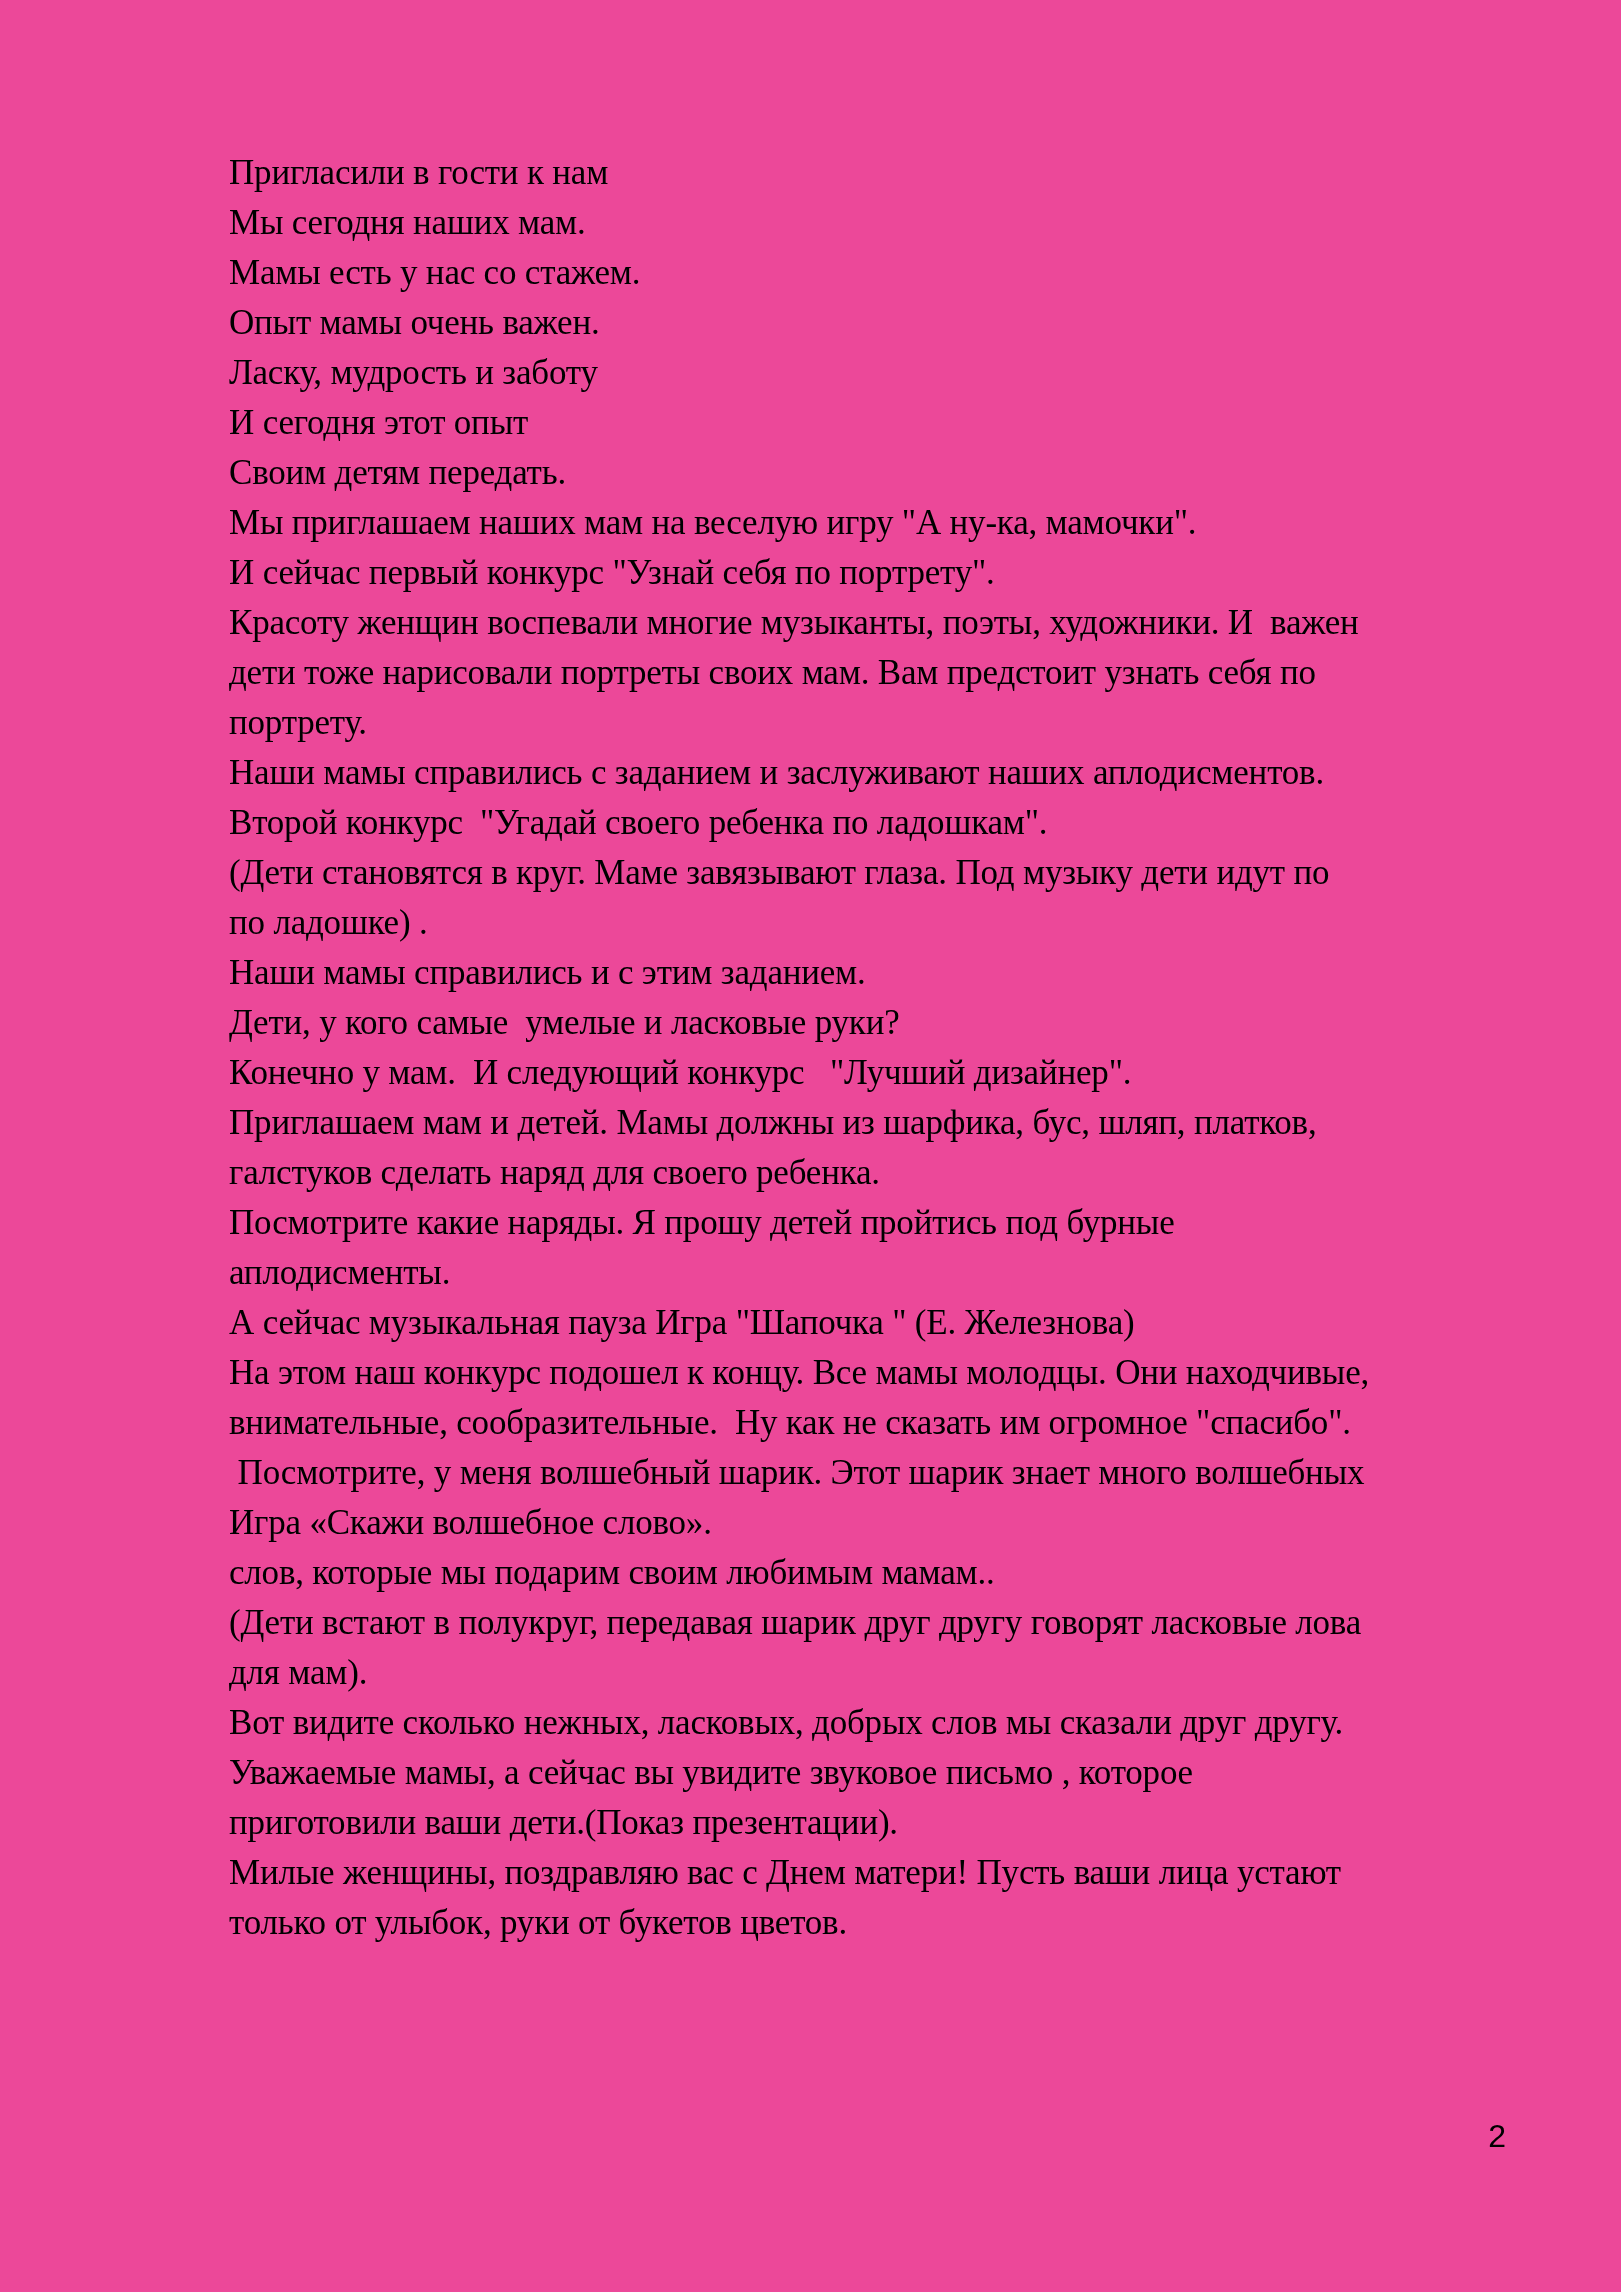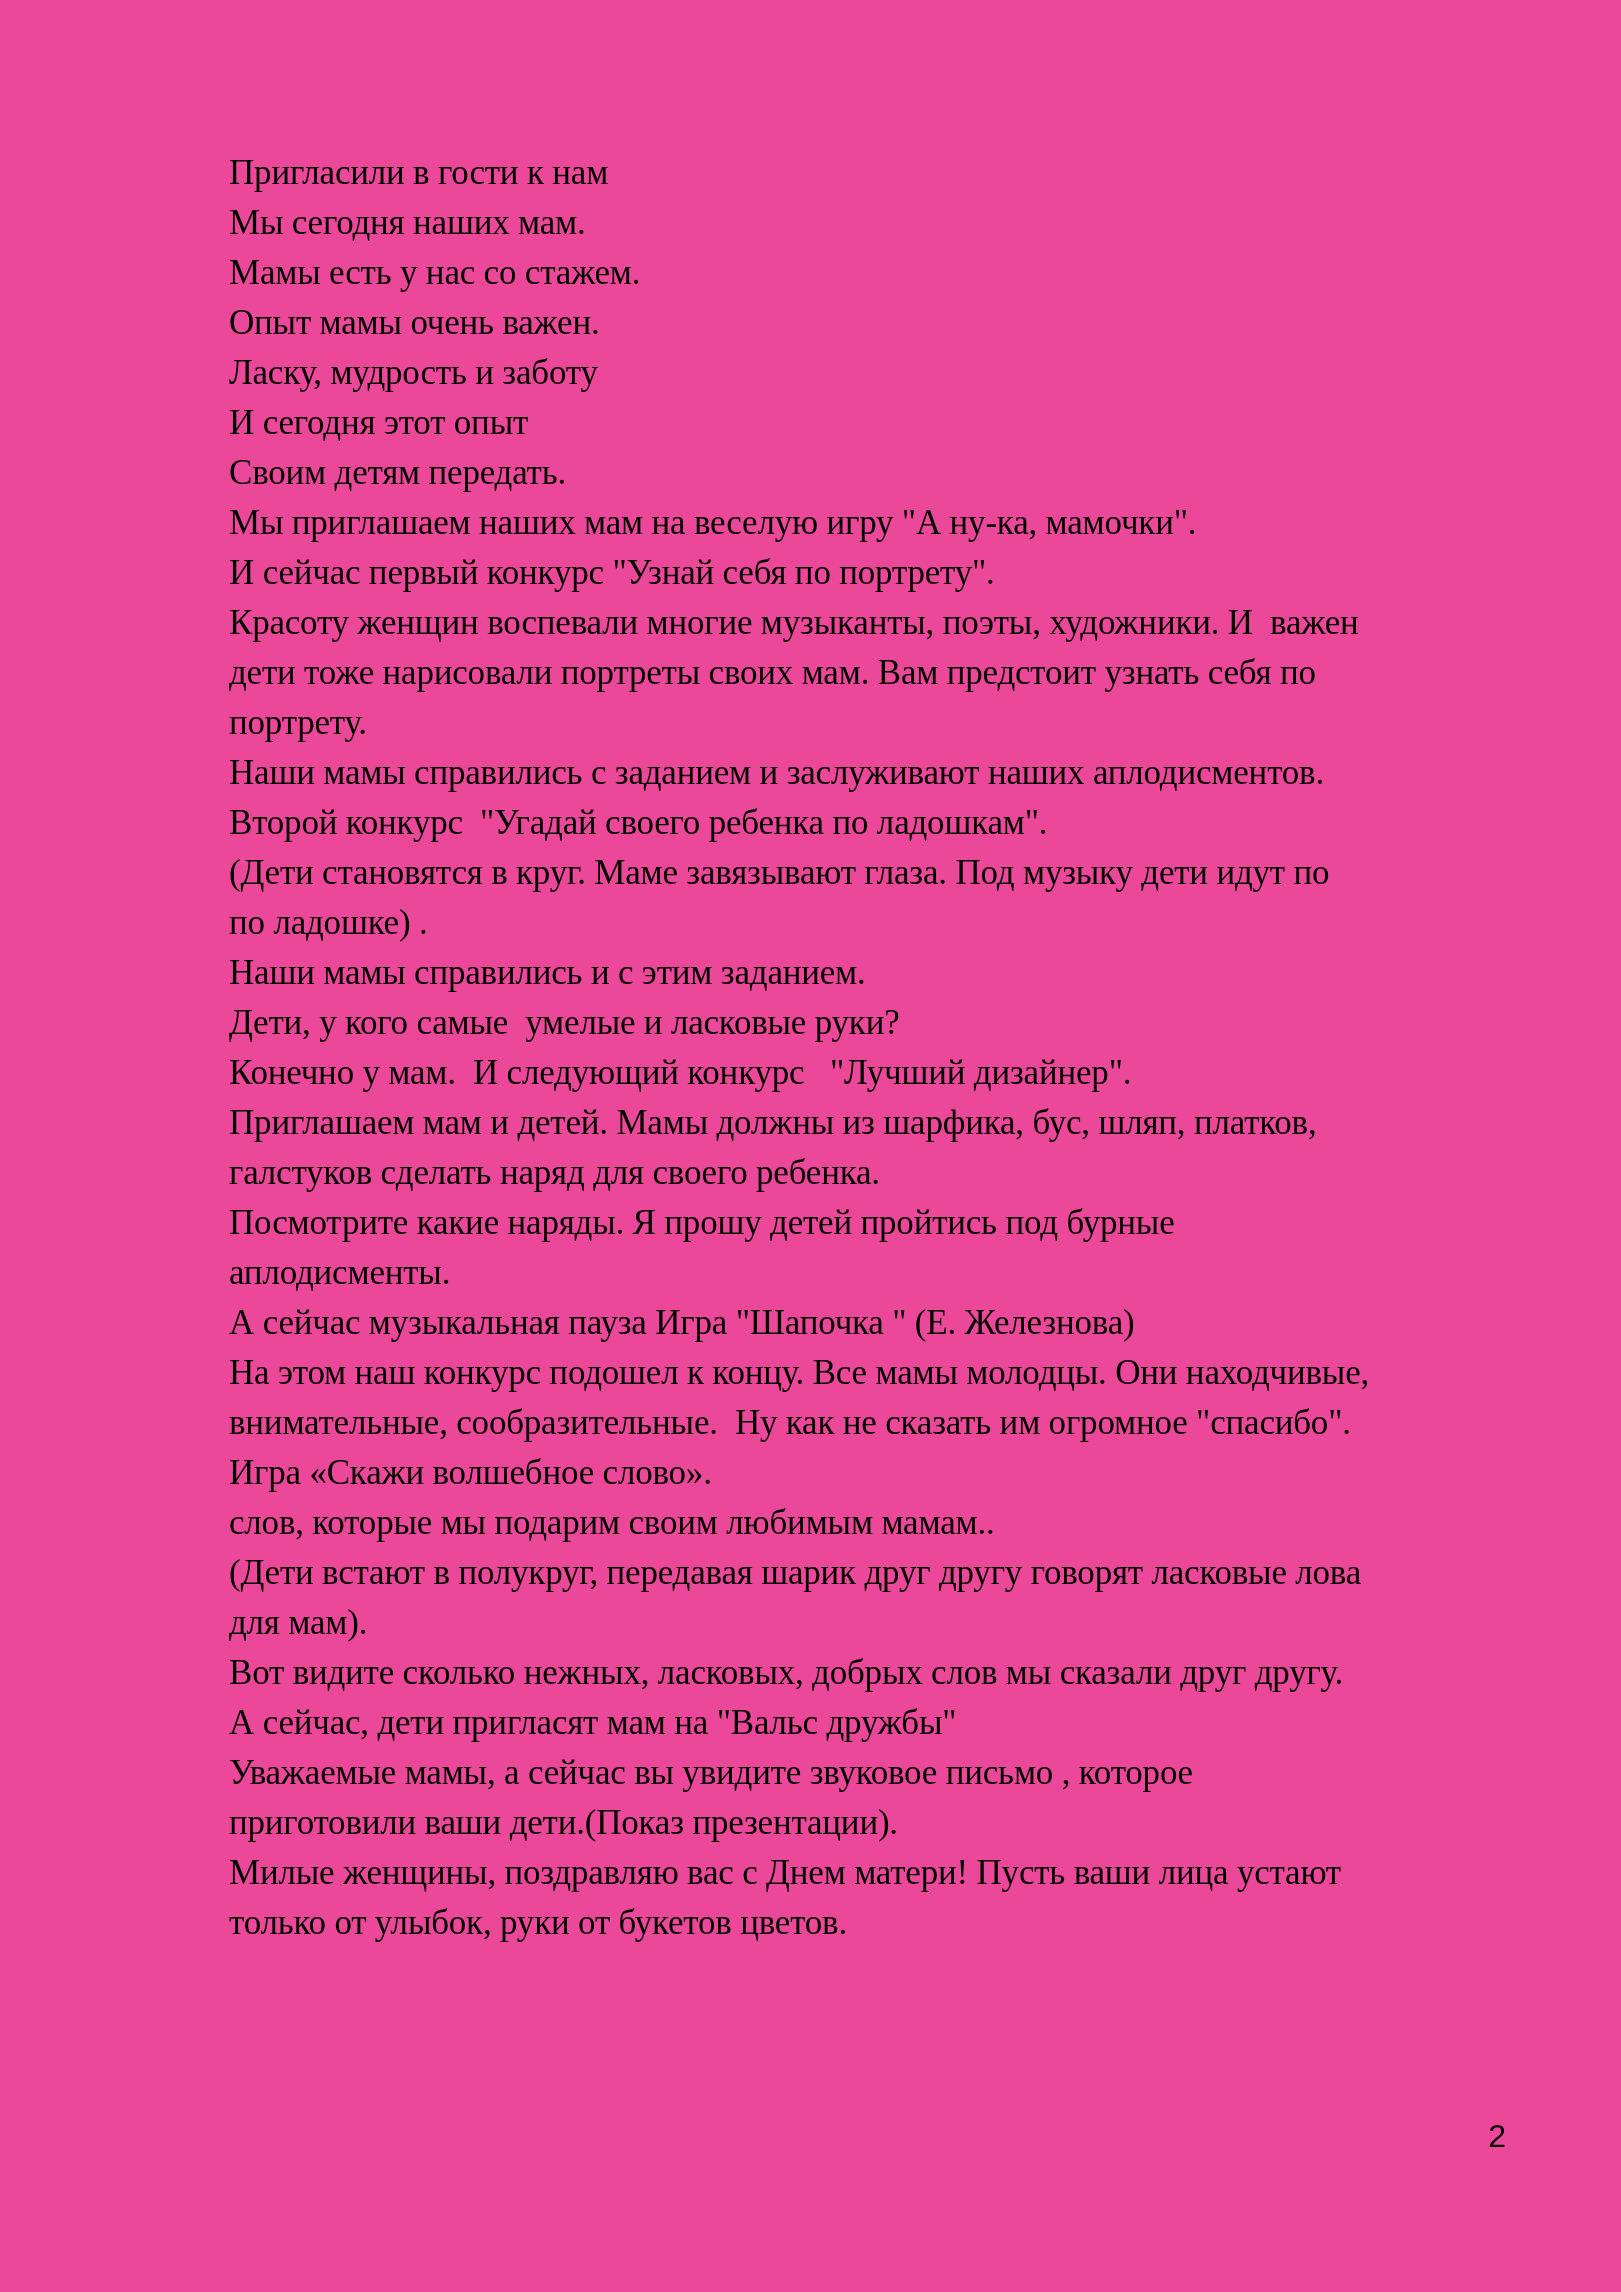--- a/index.html
+++ b/index.html
@@ -63,26 +63,26 @@
       <div class="text-line">Наши мамы справились и с этим заданием.</div>
       <div class="text-line">Дети, у кого самые  умелые и ласковые руки?</div>
       <div class="text-line">Конечно у мам.  И следующий конкурс   "Лучший дизайнер".</div>
       <div class="text-line">Приглашаем мам и детей. Мамы должны из шарфика, бус, шляп, платков,</div>
       <div class="text-line">галстуков сделать наряд для своего ребенка.</div>
       <div class="text-line">Посмотрите какие наряды. Я прошу детей пройтись под бурные</div>
       <div class="text-line">аплодисменты.</div>
       <div class="text-line">А сейчас музыкальная пауза Игра "Шапочка " (Е. Железнова)</div>
       <div class="text-line">На этом наш конкурс подошел к концу. Все мамы молодцы. Они находчивые,</div>
       <div class="text-line">внимательные, сообразительные.  Ну как не сказать им огромное "спасибо".</div>
+      <div class="text-line"> Посмотрите, у меня волшебный шарик. Этот шарик знает много волшебных</div>
       <div class="text-line">Игра «Скажи волшебное слово».</div>
       <div class="text-line">слов, которые мы подарим своим любимым мамам..</div>
       <div class="text-line">(Дети встают в полукруг, передавая шарик друг другу говорят ласковые лова</div>
       <div class="text-line">для мам).</div>
       <div class="text-line">Вот видите сколько нежных, ласковых, добрых слов мы сказали друг другу.</div>
-      <div class="text-line">А сейчас, дети пригласят мам на "Вальс дружбы"</div>
       <div class="text-line">Уважаемые мамы, а сейчас вы увидите звуковое письмо , которое</div>
       <div class="text-line">приготовили ваши дети.(Показ презентации).</div>
       <div class="text-line">Милые женщины, поздравляю вас с Днем матери! Пусть ваши лица устают</div>
       <div class="text-line">только от улыбок, руки от букетов цветов.</div>
     </div>
   <div class="page-number">2</div>
 </div>
 
 
 </body></html>

